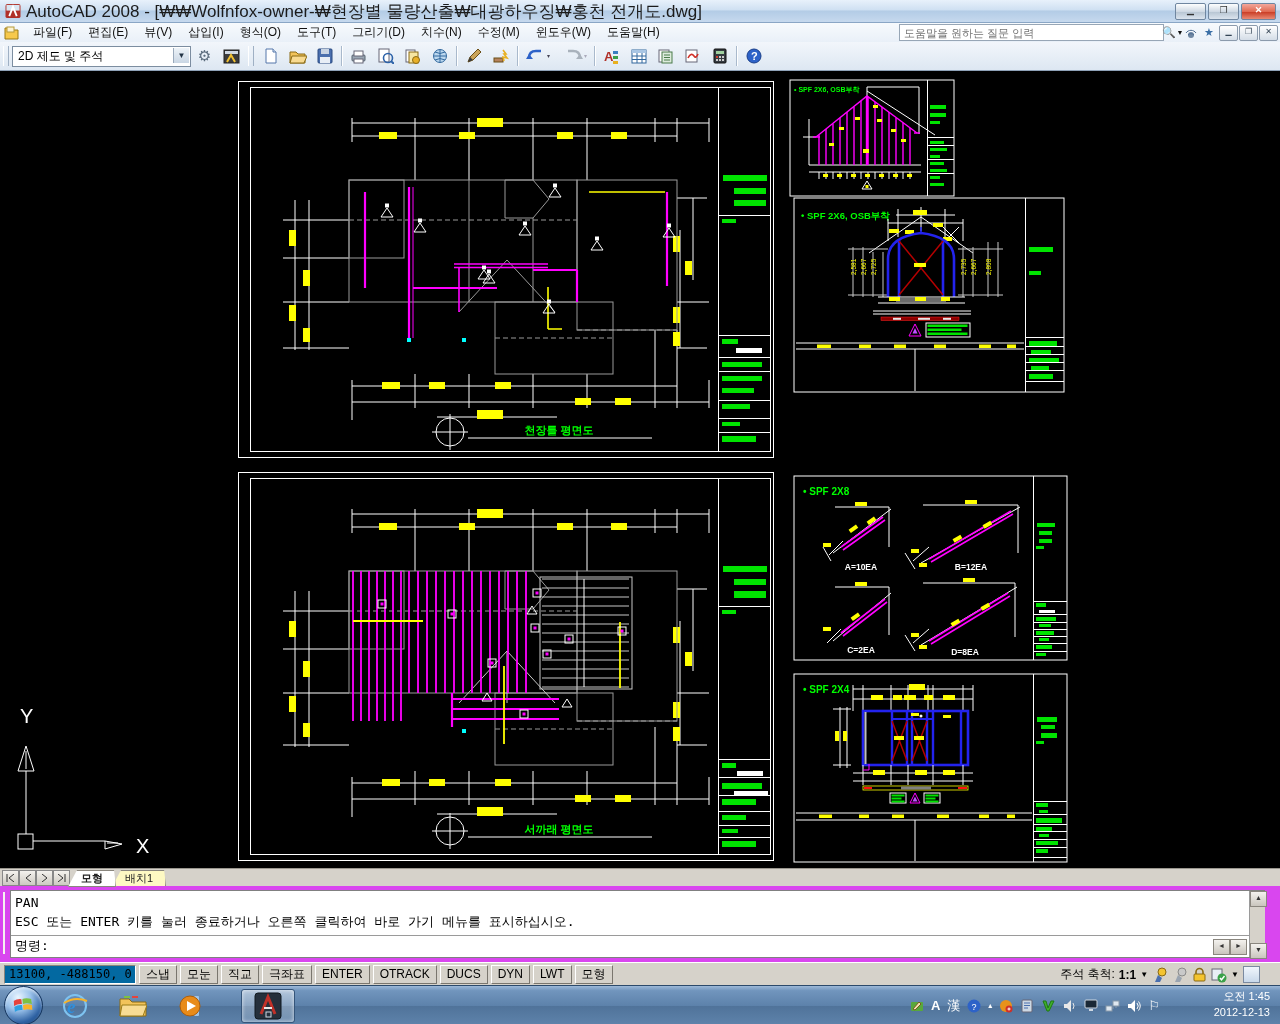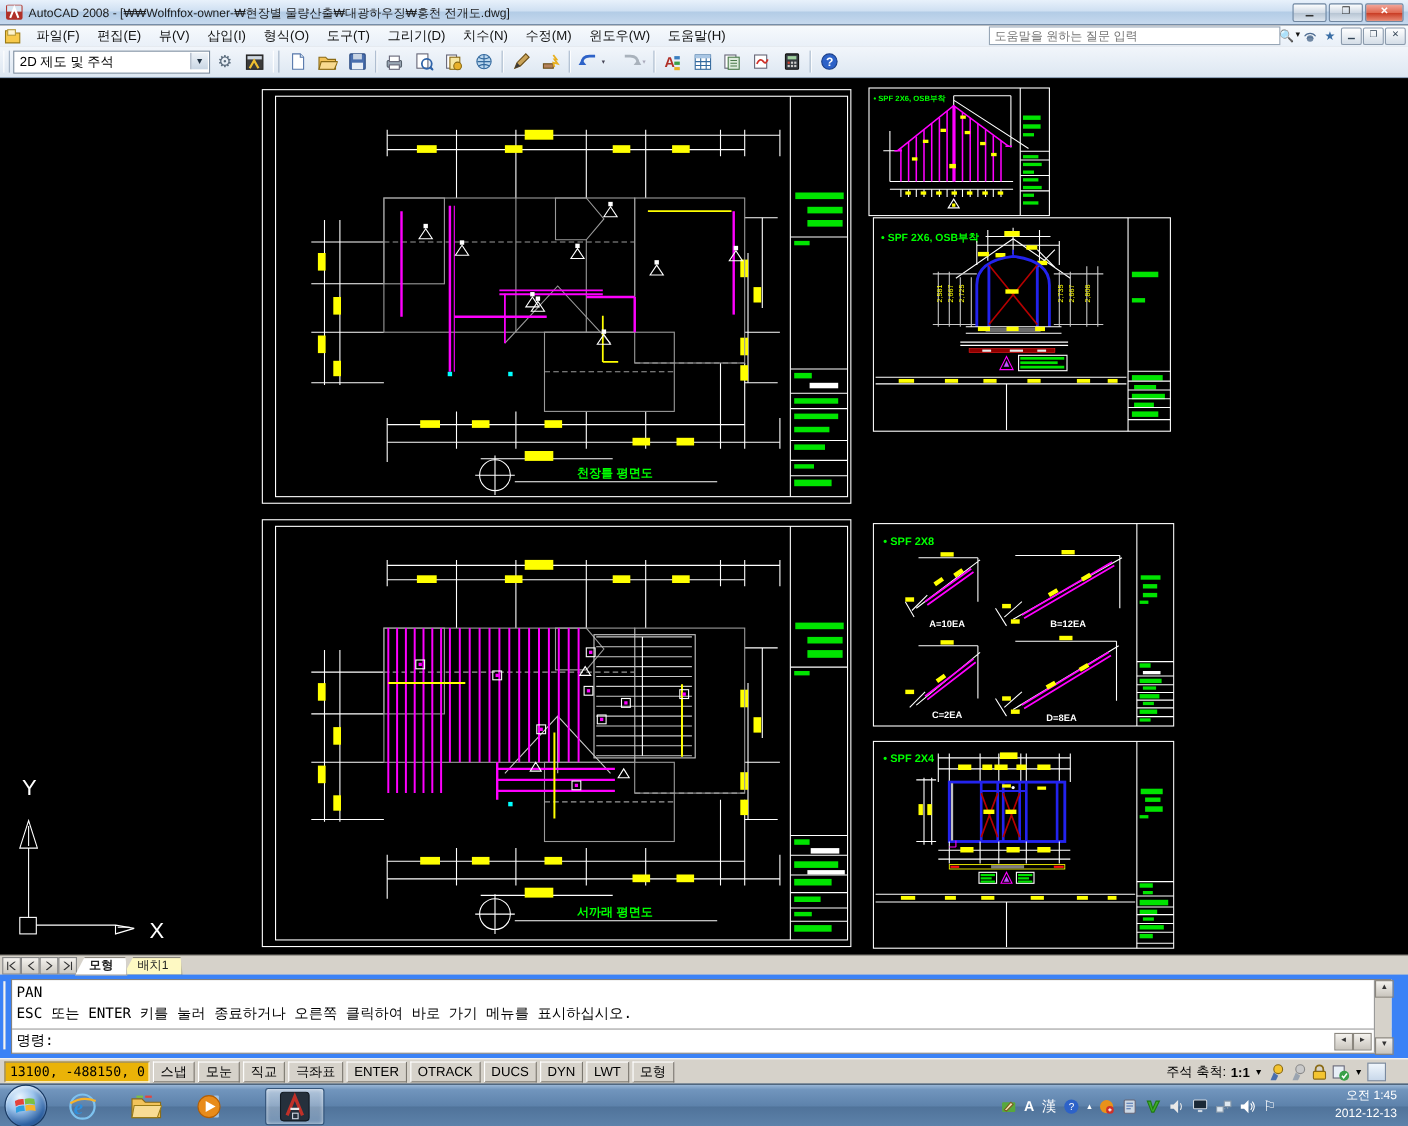--- a/index.html
+++ b/index.html
@@ -2,21 +2,21 @@
 <html><head>
 <meta charset="utf-8">
 <style>
   html,body{margin:0;padding:0;background:#000;}
   #app{position:relative;width:1280px;height:1024px;overflow:hidden;font-family:"Liberation Sans",sans-serif;background:#000;}
   
   .titlebar{position:absolute;left:0;top:0;width:1280px;height:22px;
     background:linear-gradient(180deg,#e8f1fb 0%,#cfe0f2 45%,#b3cce6 50%,#c6d9ee 100%);
     border-bottom:1px solid #8aa6c5;display:flex;align-items:center;}
   .titlebar .appicon{width:16px;height:15px;margin:0 5px 0 5px;}
-  .titlebar .ttext{font-size:11px;color:#1b1b1b;white-space:nowrap;}
+  .titlebar .ttext{font-size:17px;color:#1b1b1b;white-space:nowrap;}
   .winbtns{position:absolute;right:4px;top:3px;display:flex;gap:2px;}
   .wbtn{width:29px;height:15px;border:1px solid #6c structure;border:1px solid #6f86a0;border-radius:2px;
     background:linear-gradient(180deg,#fdfefe,#cfd9e4 50%,#b6c4d2 52%,#dbe4ee);
     font-size:9px;line-height:13px;text-align:center;color:#333;}
   .wbtn.close{background:linear-gradient(180deg,#f3a79c,#e06a52 50%,#c83a22 52%,#e98a74);color:#fff;width:33px;font-weight:bold;}
   
   .menubar{position:absolute;left:0;top:23px;width:1280px;height:19px;background:linear-gradient(180deg,#f7fafd,#e9f0f8);
     border-bottom:1px solid #d3dce8;display:flex;align-items:center;font-size:12px;color:#111;}
   .menubar .docicon{width:15px;height:14px;margin:0 6px 0 4px;}
   .menu-item{padding:2px 8px;white-space:nowrap;}
@@ -50,32 +50,32 @@
   text.cady{fill:#ffff00;font-family:"Liberation Sans",sans-serif;}
   text.cadw{fill:#ffffff;font-weight:bold;font-family:"Liberation Sans",sans-serif;}
   
   .tabstrip{position:absolute;left:0;top:868px;width:1280px;height:18px;background:#d6d2ca;border-top:1px solid #9a968e;display:flex;align-items:flex-end;}
   .tabnav{display:flex;margin:1px 2px 1px 2px;}
   .tnbtn{width:15px;height:14px;border:1px solid #888;background:linear-gradient(180deg,#f4f2ee,#cdc9c1);display:flex;align-items:center;justify-content:center;}
   .tab{height:15px;padding:0 12px;font-size:11px;line-height:15px;color:#222;
     clip-path:polygon(9px 0,calc(100% - 2px) 0,100% 100%,0 100%);background:#fef9c3;border:1px solid #8a867e;margin-left:-4px;}
   .tab.active{background:#ffffff;font-weight:bold;z-index:2;}
   
-  .cmdwrap{position:absolute;left:0;top:886px;width:1280px;height:76px;background:#3b82f6;padding:0;}
+  .cmdwrap{position:absolute;left:0;top:886px;width:1280px;height:76px;background:#d946ef;padding:0;}
   .cmdinner{position:absolute;left:10px;top:4px;width:1254px;height:66px;background:#fff;border:1px solid #808080;border-right:none;}
   .cmdgrip{position:absolute;left:3px;top:6px;width:5px;height:62px;border-left:2px solid #f5f3ef;border-right:2px solid #8f8b84;}
   .cmdhist{position:absolute;left:4px;top:2px;width:1215px;height:40px;font-family:"DejaVu Sans Mono",monospace;font-size:13px;color:#000;line-height:19px;white-space:pre;}
   .cmdsep{position:absolute;left:0px;top:44px;width:1254px;height:1px;background:#9a9a9a;}
   .cmdprompt{position:absolute;left:4px;top:46px;font-family:"DejaVu Sans Mono",monospace;font-size:13px;color:#000;}
   .vscroll{position:absolute;right:0px;top:0px;width:15px;height:66px;background:#d6d2ca;border-left:1px solid #9a9a9a;}
   .sbtn{width:15px;height:14px;border:1px solid #8a867e;background:linear-gradient(180deg,#f4f2ee,#c9c5bd);font-size:7px;text-align:center;line-height:12px;color:#333;}
   .hscrollmini{position:absolute;right:18px;top:48px;display:flex;}
   
   .statusbar{position:absolute;left:0;top:962px;width:1280px;height:23px;background:#d6d2ca;border-top:1px solid #fff;display:flex;align-items:center;font-size:12px;color:#000;}
-  .coords{width:126px;height:17px;margin-left:4px;border:1px solid;border-color:#8a867e #fff #fff #8a867e;background:#eab308;
+  .coords{width:126px;height:17px;margin-left:4px;border:1px solid;border-color:#8a867e #fff #fff #8a867e;background:#0369a1;
     font-family:"DejaVu Sans Mono",monospace;font-size:12px;line-height:16px;padding-left:4px;}
   .toggle{height:17px;padding:0 6px;margin-left:3px;border:1px solid;border-color:#fff #7a766e #7a766e #fff;background:#d6d2ca;
     font-size:12px;line-height:16px;white-space:nowrap;}
   .statusright{position:absolute;right:20px;top:2px;display:flex;align-items:center;height:19px;gap:4px;}
   .cleanbtn{width:15px;height:15px;border:1px solid #7a8aa0;background:linear-gradient(180deg,#f0f6fc,#c8d8ea);}
   
   .taskbar{position:absolute;left:0;top:985px;width:1280px;height:39px;
     background:linear-gradient(180deg,#9db9d8 0%,#7195bd 12%,#5d82ab 50%,#50739a 52%,#5e83ab 100%);
     border-top:1px solid #2c4albany;border-top:1px solid #2c4a6b;display:flex;align-items:center;}
   .orb{width:37px;height:37px;border-radius:50%;margin-left:4px;position:relative;

